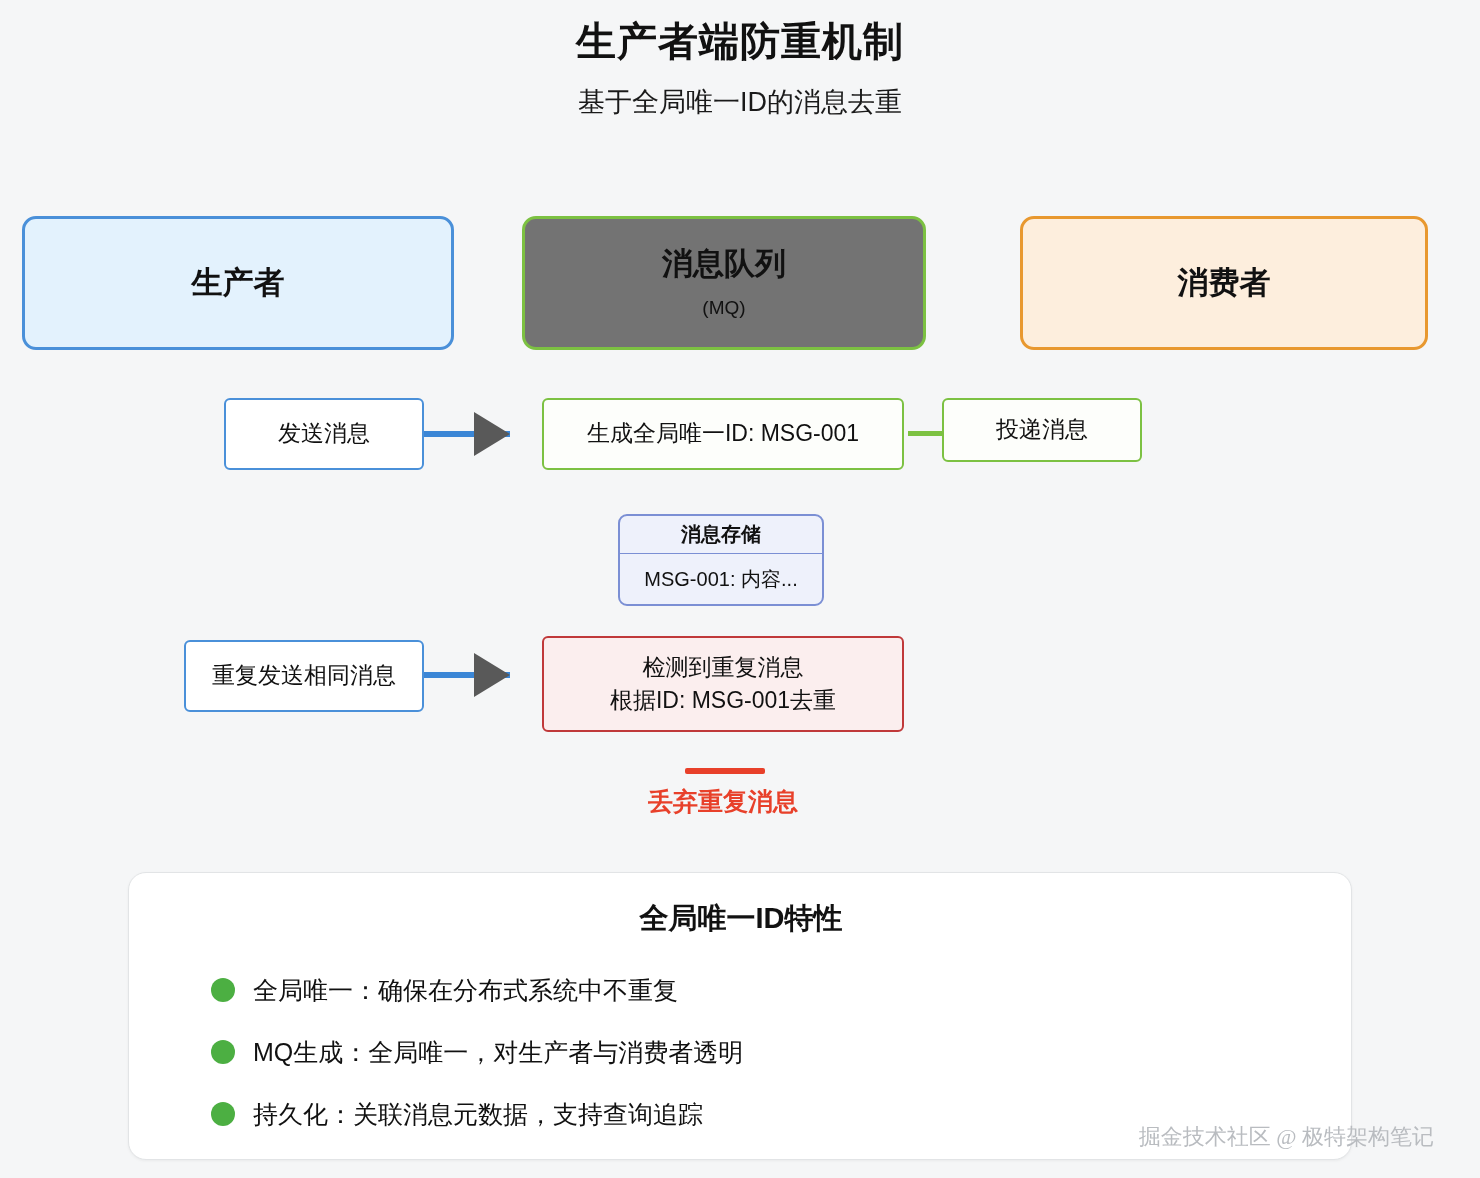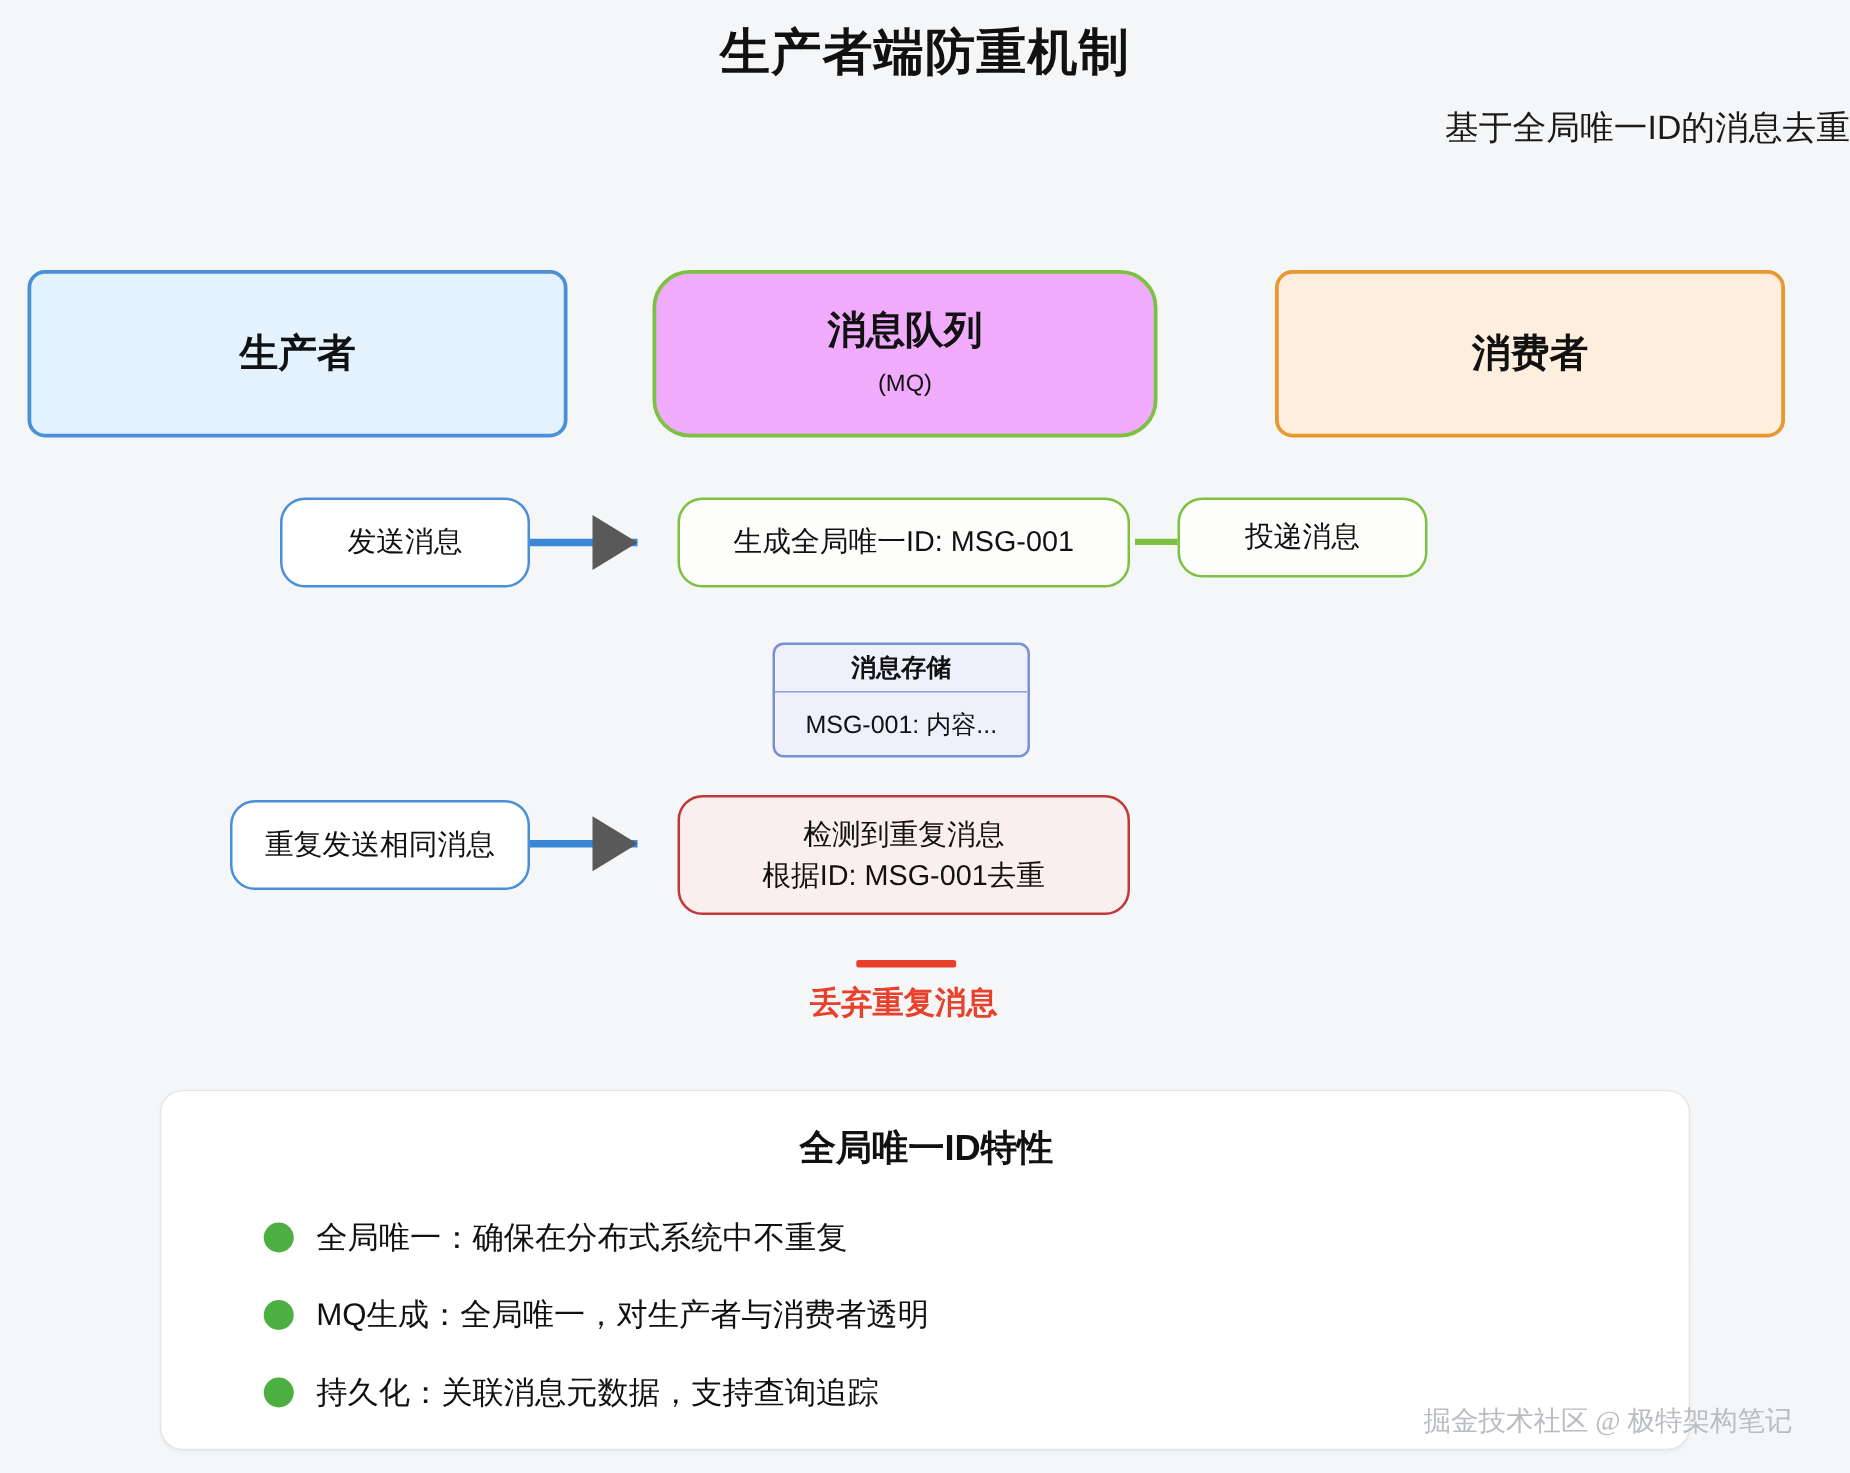--- a/index.html
+++ b/index.html
@@ -31,21 +31,21 @@
     font-size: 40px;
     font-weight: bold;
     letter-spacing: 1px;
     color: #111111;
   }
   .subtitle {
     position: absolute;
     left: 0;
     top: 84px;
     width: 1480px;
-    text-align: right;
+    text-align: center;
     font-size: 27px;
     font-weight: normal;
     color: #1a1a1a;
   }
 
   
   .lane {
     position: absolute;
     top: 216px;
     height: 134px;
@@ -71,38 +71,37 @@
   }
   #lane-producer {
     left: 22px;
     width: 432px;
     background: #e3f2fd;
     border-color: #4a90d9;
   }
   #lane-mq {
     left: 522px;
     width: 404px;
-    background: #f0abfc;
+    background: #737373;
     border-color: #7cc142;
-    border-radius: 30px;
   }
   #lane-consumer {
     left: 1020px;
     width: 408px;
     background: #fdeedd;
     border-color: #e8982f;
   }
 
   
   .node {
     position: absolute;
     box-sizing: border-box;
     border-width: 2px;
     border-style: solid;
-    border-radius: 20px;
+    border-radius: 6px;
     background: #ffffff;
     display: flex;
     flex-direction: column;
     align-items: center;
     justify-content: center;
     text-align: center;
   }
   .node-line {
     font-size: 23px;
     line-height: 1.45;

